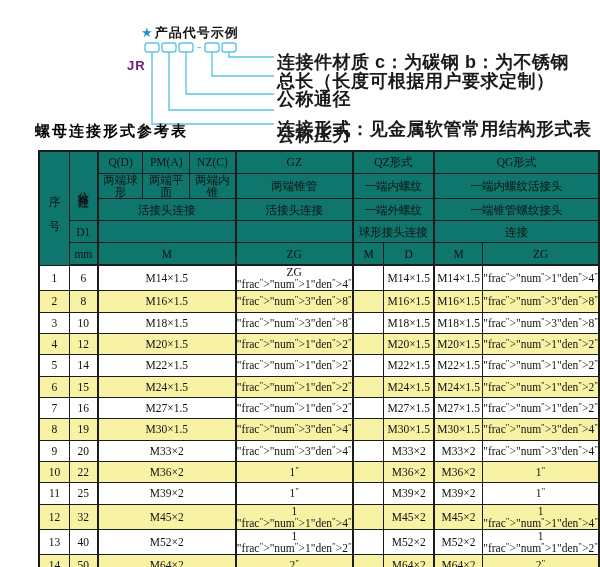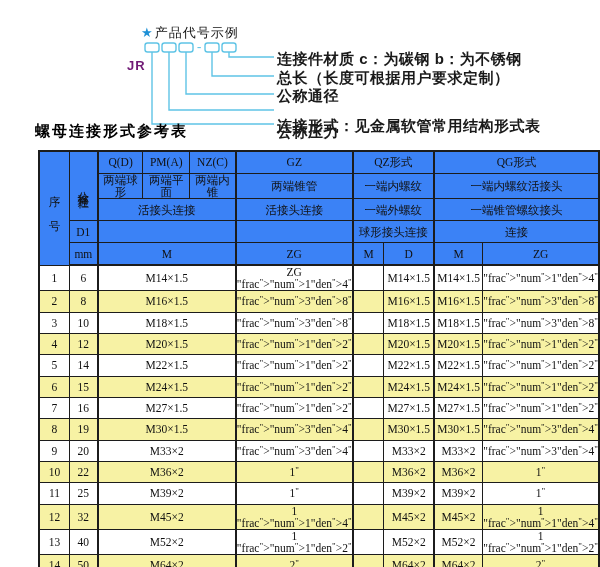--- a/index.html
+++ b/index.html
@@ -2,38 +2,38 @@
 <html><head>
 <meta charset="utf-8">
 <style>
   html,body{margin:0;padding:0;}
   body{width:600px;height:567px;background:#ffffff;position:relative;overflow:hidden;
        font-family:"Liberation Serif","DejaVu Serif",serif;color:#111;}
   .abs{position:absolute;}
 
   
   #code-heading{left:141px;top:24px;font-family:"Liberation Sans","DejaVu Sans",sans-serif;
-                font-size:13px;font-weight:normal;letter-spacing:1px;}
+                font-size:13px;font-weight:bold;letter-spacing:1px;}
   #code-heading .star{color:#1e90d6;margin-right:1px;}
   #code-prefix{left:127px;top:58px;font-family:"Liberation Sans","DejaVu Sans",sans-serif;
                font-size:13px;font-weight:bold;color:#701a75;letter-spacing:1px;}
   #code-sep{left:197px;top:39px;color:#5fc4e6;font-weight:bold;font-size:13px;}
   .code-label{left:277px;font-family:"Liberation Sans","DejaVu Sans",sans-serif;
-              font-size:15px;font-weight:bold;color:#1a1a1a;white-space:nowrap;letter-spacing:0.5px;}
+              font-size:18px;font-weight:bold;color:#1a1a1a;white-space:nowrap;letter-spacing:0.5px;}
   #diagram-svg{left:0;top:0;}
 
   
   #table-title{left:35px;top:122px;font-size:15px;font-weight:bold;letter-spacing:2px;color:#000;}
 
   
   #ref-table{position:absolute;left:38px;top:150px;border-collapse:collapse;table-layout:fixed;
              border:2px solid #1c1c1c;}
   #ref-table td{border:1px solid #1c1c1c;text-align:center;vertical-align:middle;
                 padding:0;font-size:11.5px;line-height:1.05;background:#fff;overflow:hidden;}
-  #ref-table thead td{background:#3b82f6;height:21px;}
+  #ref-table thead td{background:#0f766e;height:21px;}
   #ref-table td.bl2{border-left-width:2px;}
   #ref-table tr.h5 td{border-bottom-width:2px;}
   #ref-table tbody tr{height:21.35px;}
   #ref-table tbody tr.stripe td{background:#f7f2a4;}
   .vtext{writing-mode:vertical-rl;text-orientation:upright;display:inline-block;
          font-size:11.5px;letter-spacing:2px;}
   .vtext-seq{letter-spacing:26px;padding-top:10px;}
   .inch{font-size:9px;vertical-align:top;line-height:1;}
 </style>
 </head>

